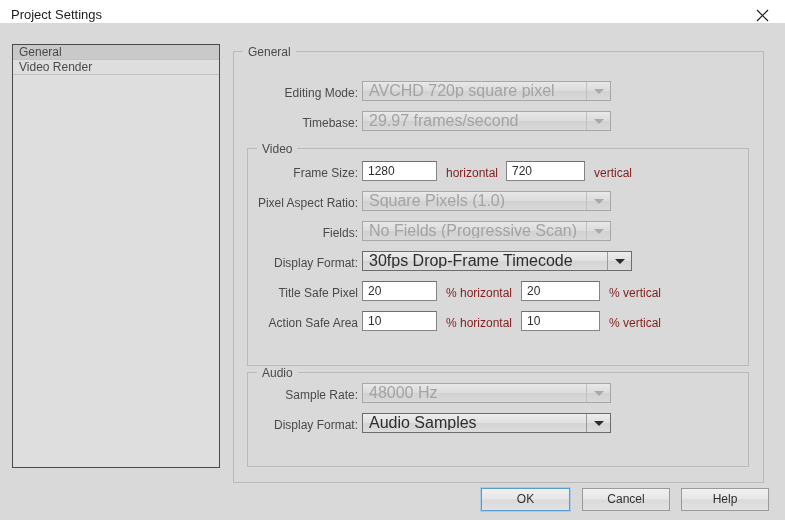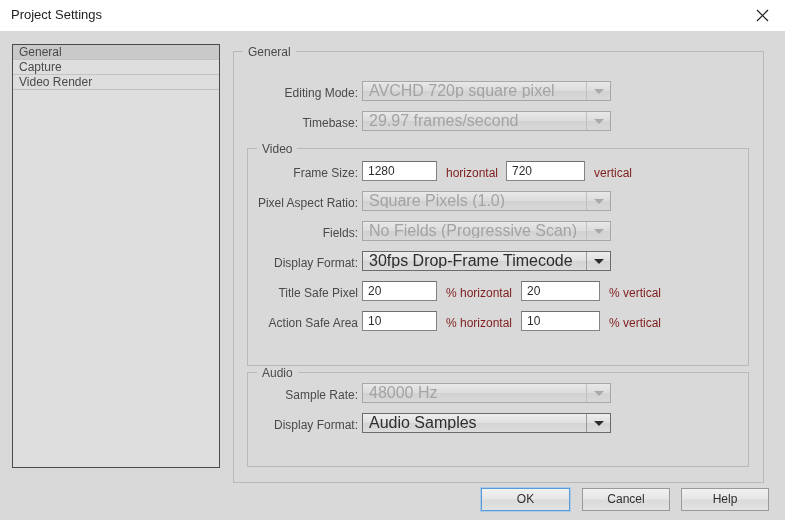--- a/index.html
+++ b/index.html
@@ -13,21 +13,21 @@
     font-size: 12px;
     color: #3a3a3a;
     background: #d9d9d9;
     overflow: hidden;
   }
 
   
   .titlebar {
     position: absolute;
     left: 0; top: 0;
-    width: 785px; height: 31px;
+    width: 785px; height: 23px;
     background: #ffffff;
   }
   .titlebar-text {
     position: absolute;
     left: 11px; top: 7px;
     font-size: 13px;
     color: #1d1d1d;
     white-space: nowrap;
   }
   .close-btn {
@@ -206,23 +206,20 @@
   </div>
 </div>
 
 <div class="body">
 
   <div class="catlist">
     <div class="cat-item selected">
       <span>General</span>
     </div>
     <div class="cat-item">
-      <span>Capture</span>
-    </div>
-    <div class="cat-item">
       <span>Video Render</span>
     </div>
   </div>
 
   <div class="group" id="group-general">
     <div class="group-title">General</div>
   </div>
 
   <div class="row-label" style="left:233px; top:55px; width:125px;">Editing Mode:</div>
   <div class="combo" style="left:362px; top:50px; width:249px;">
@@ -260,21 +257,21 @@
 
   <div class="row-label" style="left:233px; top:195px; width:125px;">Fields:</div>
   <div class="combo" style="left:362px; top:190px; width:249px;">
     <div class="combo-text">No Fields (Progressive Scan)</div>
     <div class="combo-arrowbox">
         <span class="arrow"></span>
       </div>
   </div>
 
   <div class="row-label" style="left:233px; top:225px; width:125px;">Display Format:</div>
-  <div class="combo enabled" style="left:362px; top:220px; width:249px;">
+  <div class="combo enabled" style="left:362px; top:220px; width:270px;">
     <div class="combo-text">30fps Drop-Frame Timecode</div>
     <div class="combo-arrowbox">
         <span class="arrow"></span>
       </div>
   </div>
 
   <div class="row-label" style="left:233px; top:255px; width:125px;">Title Safe Pixel</div>
   <input class="textinput" style="left: 362px; top: 250px; width: 75px;" value="20">
   <div class="suffix" style="left:446px; top:255px;">% horizontal</div>
   <input class="textinput" style="left: 521px; top: 250px; width: 79px;" value="20">

